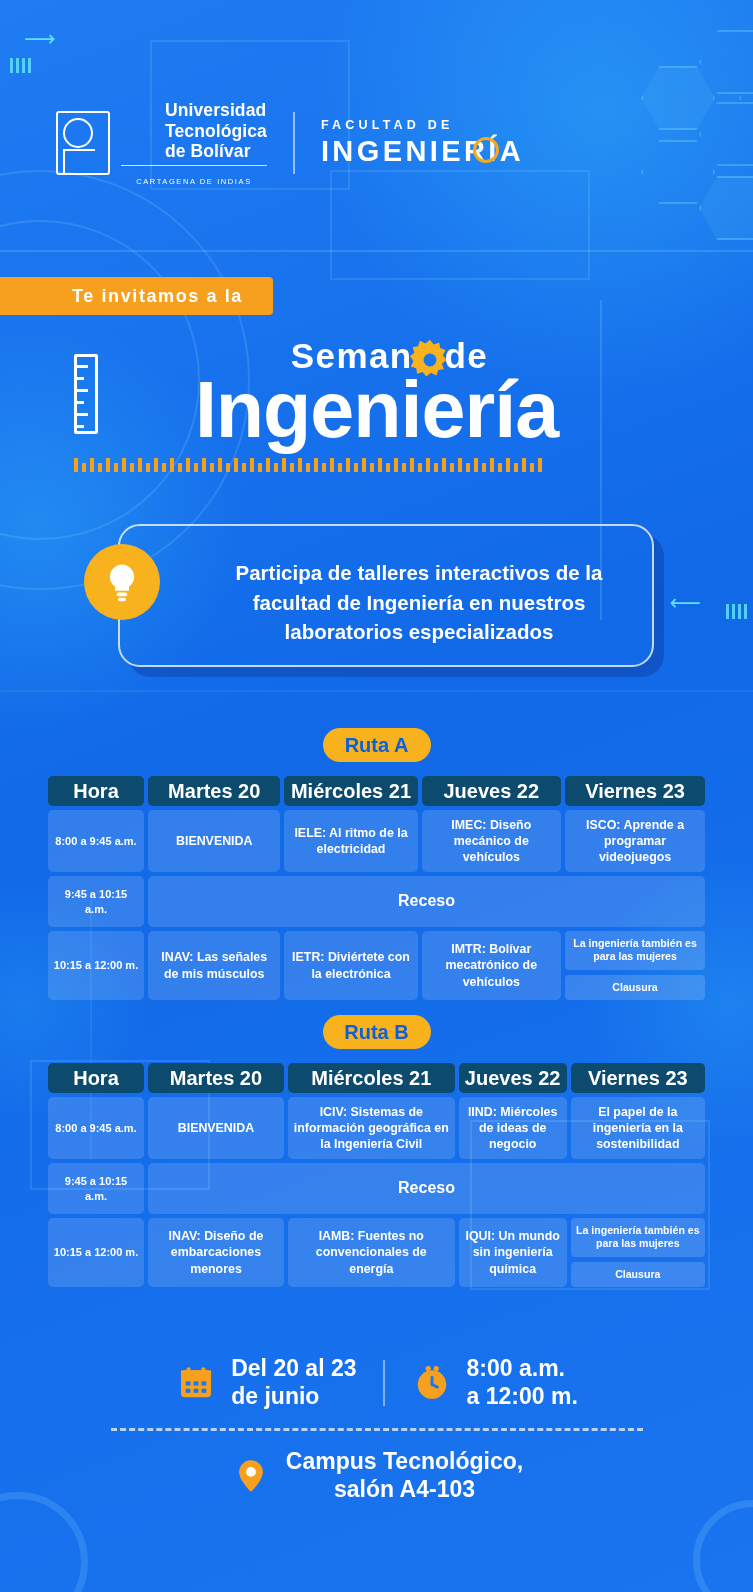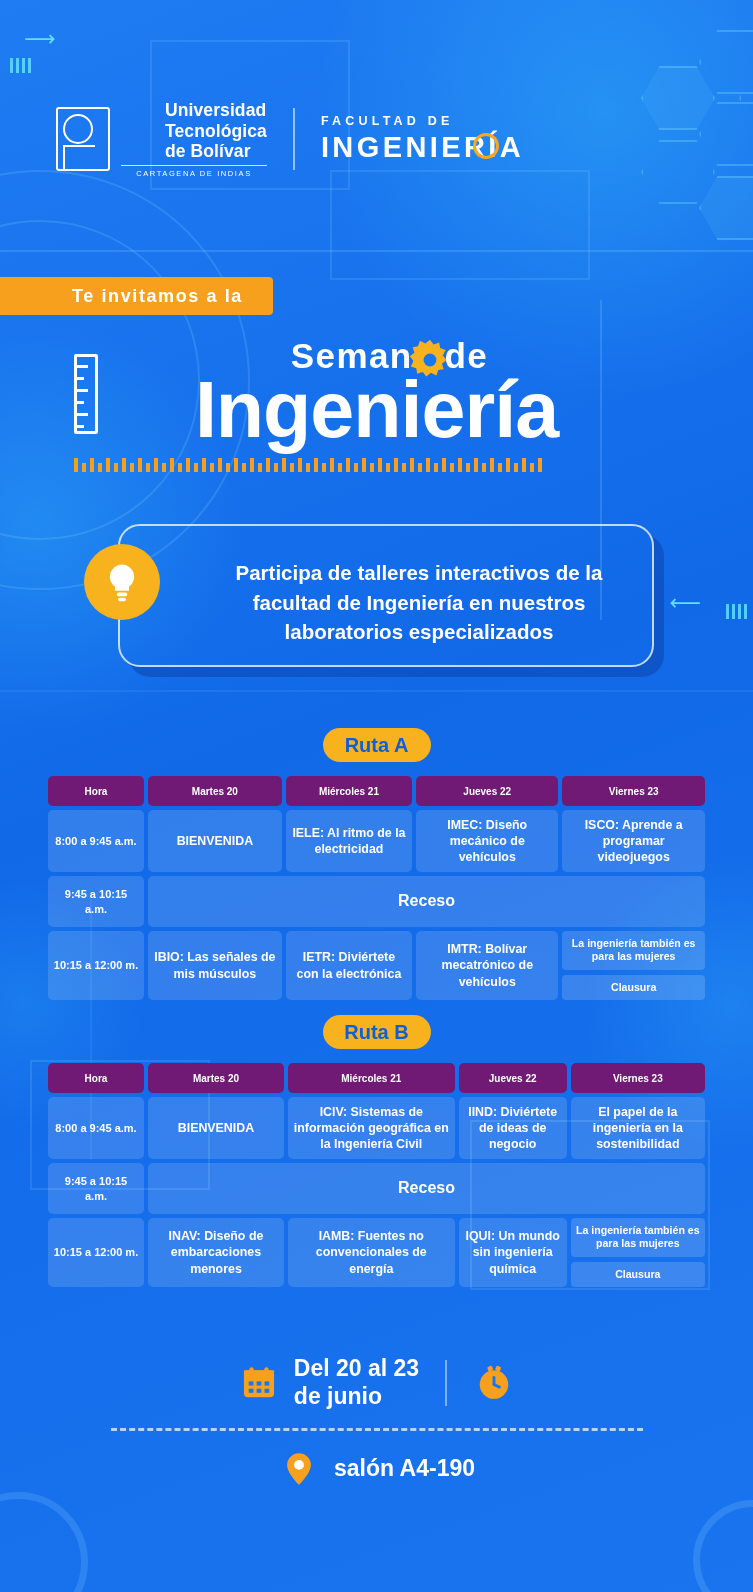--- a/index.html
+++ b/index.html
@@ -55,21 +55,21 @@
     border: 2px solid #ffffff; border-radius: 50%;
   }
   .utb-mark::after {
     content: ""; position: absolute; left: 5px; top: 36px; width: 30px; height: 22px;
     border: 2px solid #ffffff; border-right: none;
   }
   .utb-text { color: #fff; }
   .utb-text .l { font-weight: bold; font-size: 17.5px; line-height: 1.18; letter-spacing: .1px; margin-left: 44px; }
   .utb-text .sub {
     font-size: 7.5px; letter-spacing: 1.6px; margin-top: 3px;
-    border-top: 1px solid rgba(255,255,255,.8); padding-top: 3px; text-align: center;
+    border-top: 1px solid rgba(255,255,255,.8); padding-top: 11px; text-align: center;
   }
   .vdivider { width: 2px; height: 62px; background: rgba(255,255,255,.55); }
   .fac { color: #ffffff; }
   .fac .t1 { font-size: 12.5px; letter-spacing: 4.2px; font-weight: bold; margin-bottom: 3px; }
   .fac .t2 { font-size: 29px; letter-spacing: 3.4px; font-weight: bold; position: relative; }
   .fac .t2 .ring {
     position: absolute; left: 152px; top: 2px; width: 26px; height: 26px;
     border: 3px solid #f6a81f; border-radius: 50%;
   }
 
@@ -128,21 +128,21 @@
   .route.a { top: 712px; margin-top: 16px; }
   .route.b { top: 1015px; }
   .route-badge {
     width: 108px; height: 34px; margin: 0 auto 10px;
     background: #f7b21d; border-radius: 18px;
     color: #0f5fd8; font-weight: bold; font-size: 20px;
     display: flex; align-items: center; justify-content: center;
   }
   table { width: 100%; border-collapse: separate; border-spacing: 4px; }
   thead th {
-    background: #701a75; color: #fff; font-weight: bold; font-size: 10px;
+    background: #0c4a6e; color: #fff; font-weight: bold; font-size: 20px;
     height: 30px; border-radius: 5px;
   }
   tbody td {
     background: rgba(255,255,255,0.14);
     color: #fff; font-weight: bold; font-size: 12.4px; line-height: 1.3;
     text-align: center; border-radius: 5px; padding: 7px 5px;
     vertical-align: middle;
   }
   tbody td.hour { width: 96px; font-size: 11px; }
   tbody td.recess { font-size: 16px; padding: 15px 5px; }
@@ -359,21 +359,21 @@
         <td>IELE: Al ritmo de la electricidad</td>
         <td>IMEC: Diseño mecánico de vehículos</td>
         <td>ISCO: Aprende a programar videojuegos</td>
       </tr>
       <tr>
         <td class="hour">9:45 a 10:15 a.m.</td>
         <td class="recess" colspan="4">Receso</td>
       </tr>
       <tr>
         <td class="hour">10:15 a 12:00 m.</td>
-        <td>IBIO: Las señales de mis músculos</td>
+        <td>INAV: Las señales de mis músculos</td>
         <td>IETR: Diviértete con la electrónica</td>
         <td>IMTR: Bolívar mecatrónico de vehículos</td>
         <td class="nopad">
           <div class="stack">
             <div>La ingeniería también es para las mujeres</div>
             <div>Clausura</div>
           </div>
         </td>
       </tr>
     </tbody>
@@ -397,21 +397,21 @@
         <th>Miércoles 21</th>
         <th>Jueves 22</th>
         <th>Viernes 23</th>
       </tr>
     </thead>
     <tbody>
       <tr>
         <td class="hour">8:00 a 9:45 a.m.</td>
         <td>BIENVENIDA</td>
         <td>ICIV: Sistemas de información geográfica en la Ingeniería Civil</td>
-        <td>IIND: Diviértete de ideas de negocio</td>
+        <td>IIND: Miércoles de ideas de negocio</td>
         <td>El papel de la ingeniería en la sostenibilidad</td>
       </tr>
       <tr>
         <td class="hour">9:45 a 10:15 a.m.</td>
         <td class="recess" colspan="4">Receso</td>
       </tr>
       <tr>
         <td class="hour">10:15 a 12:00 m.</td>
         <td>INAV: Diseño de embarcaciones menores</td>
         <td>IAMB: Fuentes no convencionales de energía</td>
@@ -459,29 +459,34 @@
         <svg viewBox="0 0 24 24" width="38" height="38">
           <circle cx="12" cy="13" r="9" fill="#f7a01d"></circle>
           <rect x="8" y="1.4" width="3.2" height="3" rx="1" fill="#f7a01d" transform="rotate(-25 9.6 2.9)"></rect>
           <rect x="13" y="1.4" width="3.2" height="3" rx="1" fill="#f7a01d" transform="rotate(25 14.6 2.9)"></rect>
           <g stroke="#1677ef" stroke-width="1.8" stroke-linecap="round">
             <line x1="12" y1="13" x2="12" y2="8.4"></line>
             <line x1="12" y1="13" x2="15.4" y2="14.6"></line>
           </g>
         </svg>
       </div>
+      <div class="ftext">
+        <div>8:00 a.m.</div>
+        <div>a 12:00 m.</div>
+      </div>
     </div>
   </div>
 
   <div class="dashline"></div>
 
   <div class="place">
     <div class="ficon">
       <svg viewBox="0 0 24 24" width="38" height="38">
         <path fill="#f7a01d" d="M12 2a7.5 7.5 0 0 0-7.5 7.5c0 5.4 7.5 12.5 7.5 12.5s7.5-7.1 7.5-12.5A7.5 7.5 0 0 0 12 2z"></path>
         <circle cx="12" cy="9.4" r="3.1" fill="#ffffff"></circle>
       </svg>
     </div>
     <div class="ftext">
-      <div>salón A4-190</div>
+      <div>Campus Tecnológico,</div>
+      <div>salón A4-103</div>
     </div>
   </div>
 </div>
 
 </body></html>

